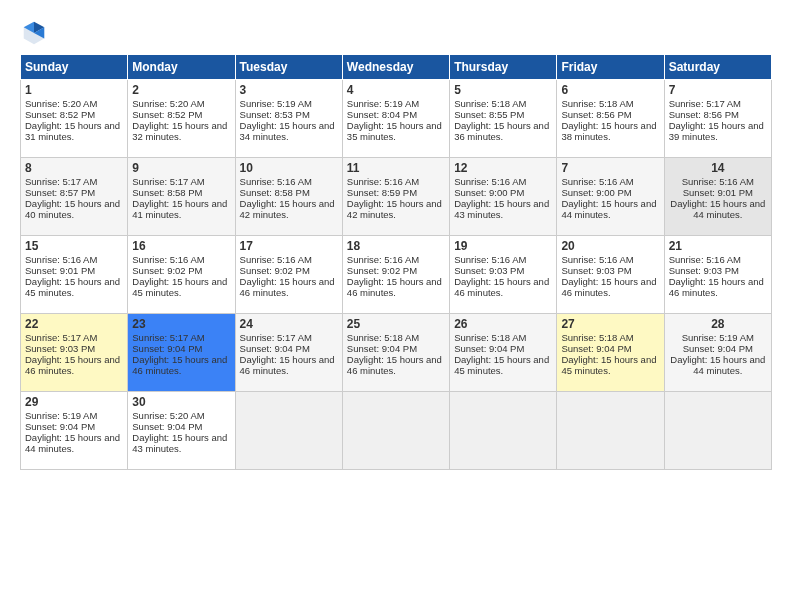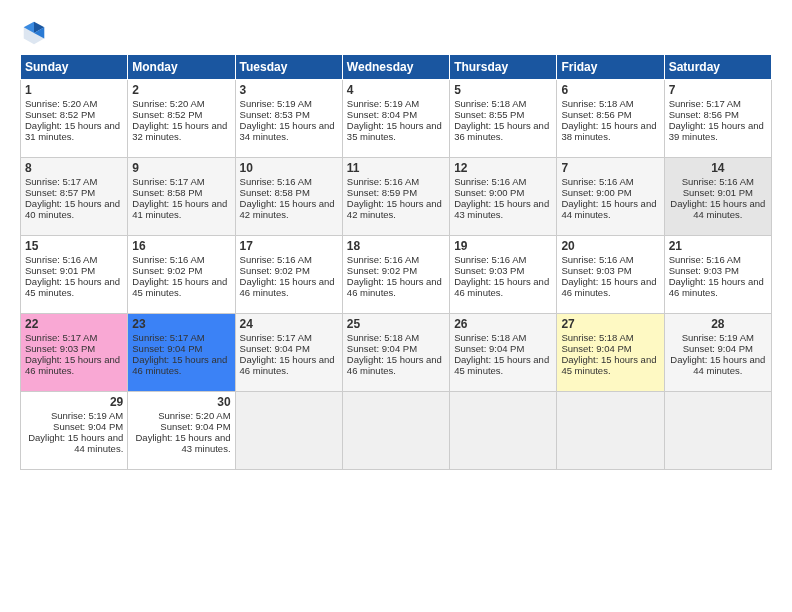--- a/index.html
+++ b/index.html
@@ -89,21 +89,20 @@
       font-weight: bold;
       color: #333;
       display: block;
       margin-bottom: 1px;
     }
     .cell-empty {
       background: #f0f0f0 !important;
     }
     .last-row td {
       height: 68px;
-      text-align: right;
     }
   </style>
 </head>
 <body>
 
 <div class="page">
   <div class="header">
     <div class="logo">
       <svg class="logo-icon" viewBox="0 0 30 30" xmlns="http://www.w3.org/2000/svg">
         <polygon points="15,4 26,10 26,22 15,28 4,22 4,10" fill="#1a56a0" opacity="0.15"></polygon>
@@ -261,21 +260,21 @@
         <span>Daylight: 15 hours and 46 minutes.</span>
       </td>
           <td>
         <span class="day-num">21</span>
         <span>Sunrise: 5:16 AM</span><br>
         <span>Sunset: 9:03 PM</span><br>
         <span>Daylight: 15 hours and 46 minutes.</span>
       </td>
         </tr>
         <tr>
-          <td style="background: #f9a8d4;">
+          <td style="background: #fef9c3;">
         <span class="day-num">22</span>
         <span>Sunrise: 5:17 AM</span><br>
         <span>Sunset: 9:03 PM</span><br>
         <span>Daylight: 15 hours and 46 minutes.</span>
       </td>
           <td style="background: #3b82f6;">
         <span class="day-num">23</span>
         <span>Sunrise: 5:17 AM</span><br>
         <span>Sunset: 9:04 PM</span><br>
         <span>Daylight: 15 hours and 46 minutes.</span>

